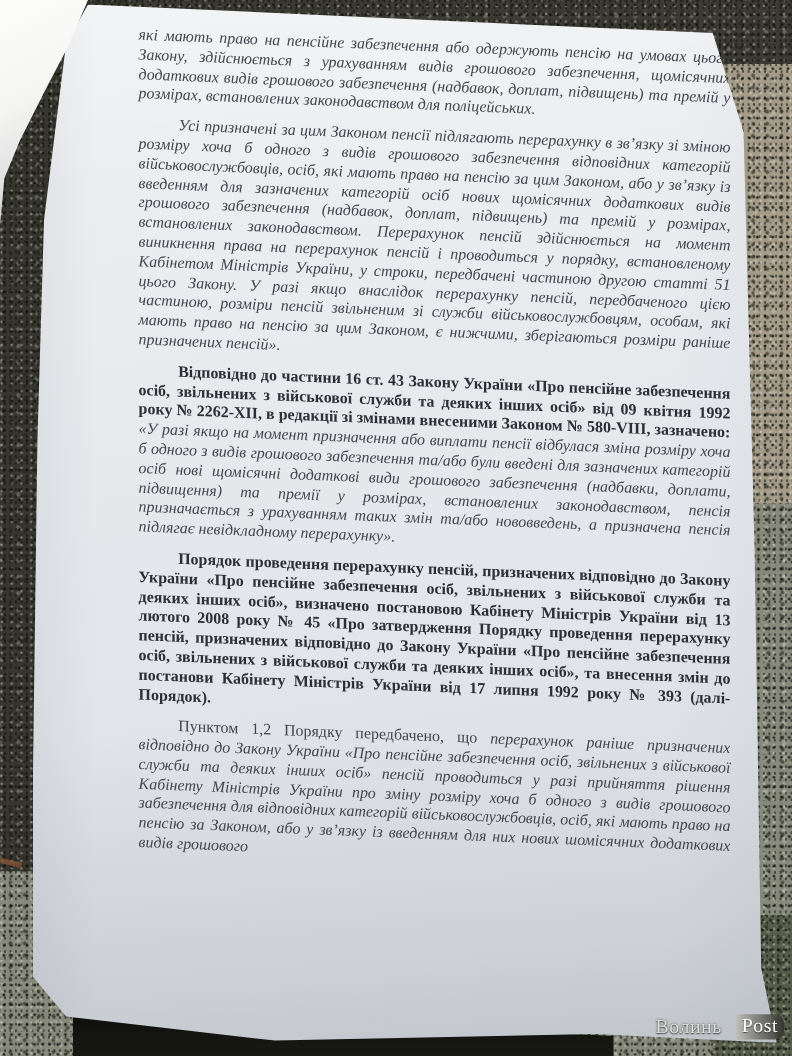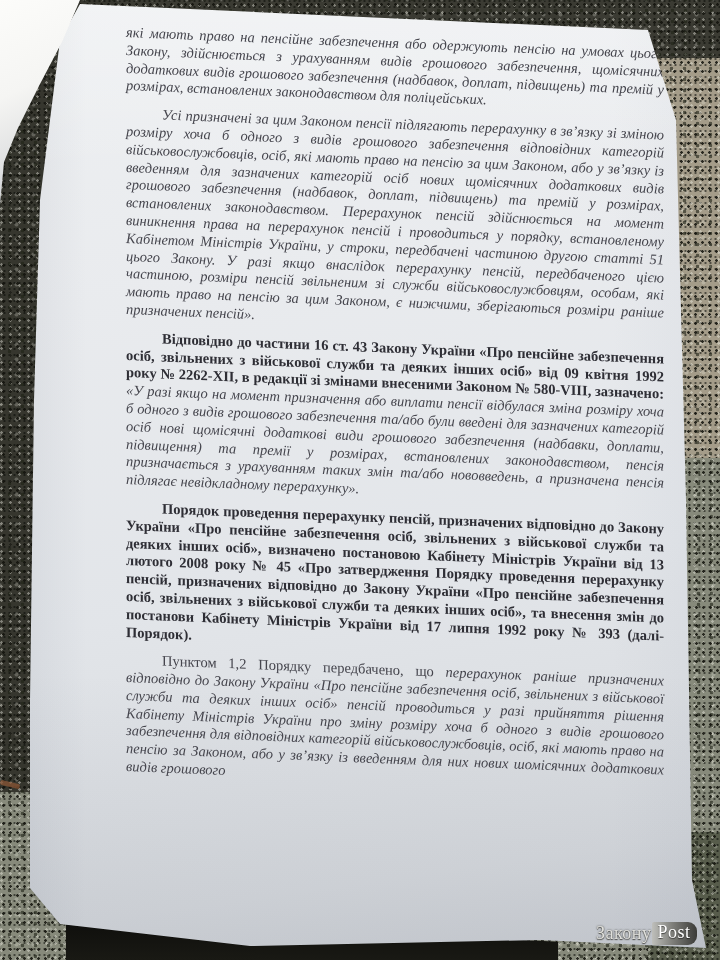--- a/index.html
+++ b/index.html
@@ -69,21 +69,21 @@
     position:absolute;left:596px;top:922px;z-index:10;
     font-family:"Liberation Serif","DejaVu Serif",serif;
     font-size:18px;letter-spacing:.5px;white-space:nowrap;
     display:flex;align-items:center;
   }
   .wm-name{
     color:#e0e0dc;
     text-shadow:0 0 2px rgba(50,50,45,.9),0 1px 1px rgba(40,40,35,.7);
   }
   .wm-badge{
-    margin-left:1px;padding:0 6px 2px 5px;color:#ffffff;
+    margin-left:13px;padding:0 6px 2px 5px;color:#ffffff;
     background:linear-gradient(90deg,rgba(190,190,184,.85) 0%,rgba(120,120,114,.9) 45%,rgba(52,52,48,.95) 100%);
     border-radius:2px 9px 9px 2px;
     text-shadow:0 1px 1px rgba(0,0,0,.6);
   }
 </style>
 </head>
 <body>
 
 <div class="scene">
 
@@ -108,17 +108,17 @@
       <p class="para indent bold-para"><span>Порядок проведення перерахунку пенсій, призначених відповідно до Закону України «Про пенсійне забезпечення осіб, звільнених з військової служби та деяких інших осіб», визначено постановою Кабінету Міністрів України від 13 лютого 2008 року № 45 «Про затвердження Порядку проведення перерахунку пенсій, призначених відповідно до Закону України «Про пенсійне забезпечення осіб, звільнених з військової служби та деяких інших осіб», та внесення змін до постанови Кабінету Міністрів України від 17 липня 1992 року № 393 (далі-Порядок).</span></p>
 
       <p class="para indent"><span>Пунктом 1,2 Порядку передбачено, що </span><span class="italic">перерахунок раніше призначених відповідно до Закону України «Про пенсійне забезпечення осіб, звільнених з військової служби та деяких інших осіб» пенсій проводиться у разі прийняття рішення Кабінету Міністрів України про зміну розміру хоча б одного з видів грошового забезпечення для відповідних категорій військовослужбовців, осіб, які мають право на пенсію за Законом, або у зв’язку із введенням для них нових шомісячних додаткових видів грошового</span></p>
 
     </div>
   </div>
 
   <div class="curl"></div>
 
   <div class="watermark">
-    <span class="wm-name">Закону</span>
+    <span class="wm-name">Волинь</span>
     <span class="wm-badge">Post</span>
   </div>
 
 </div>
 
 </body></html>

